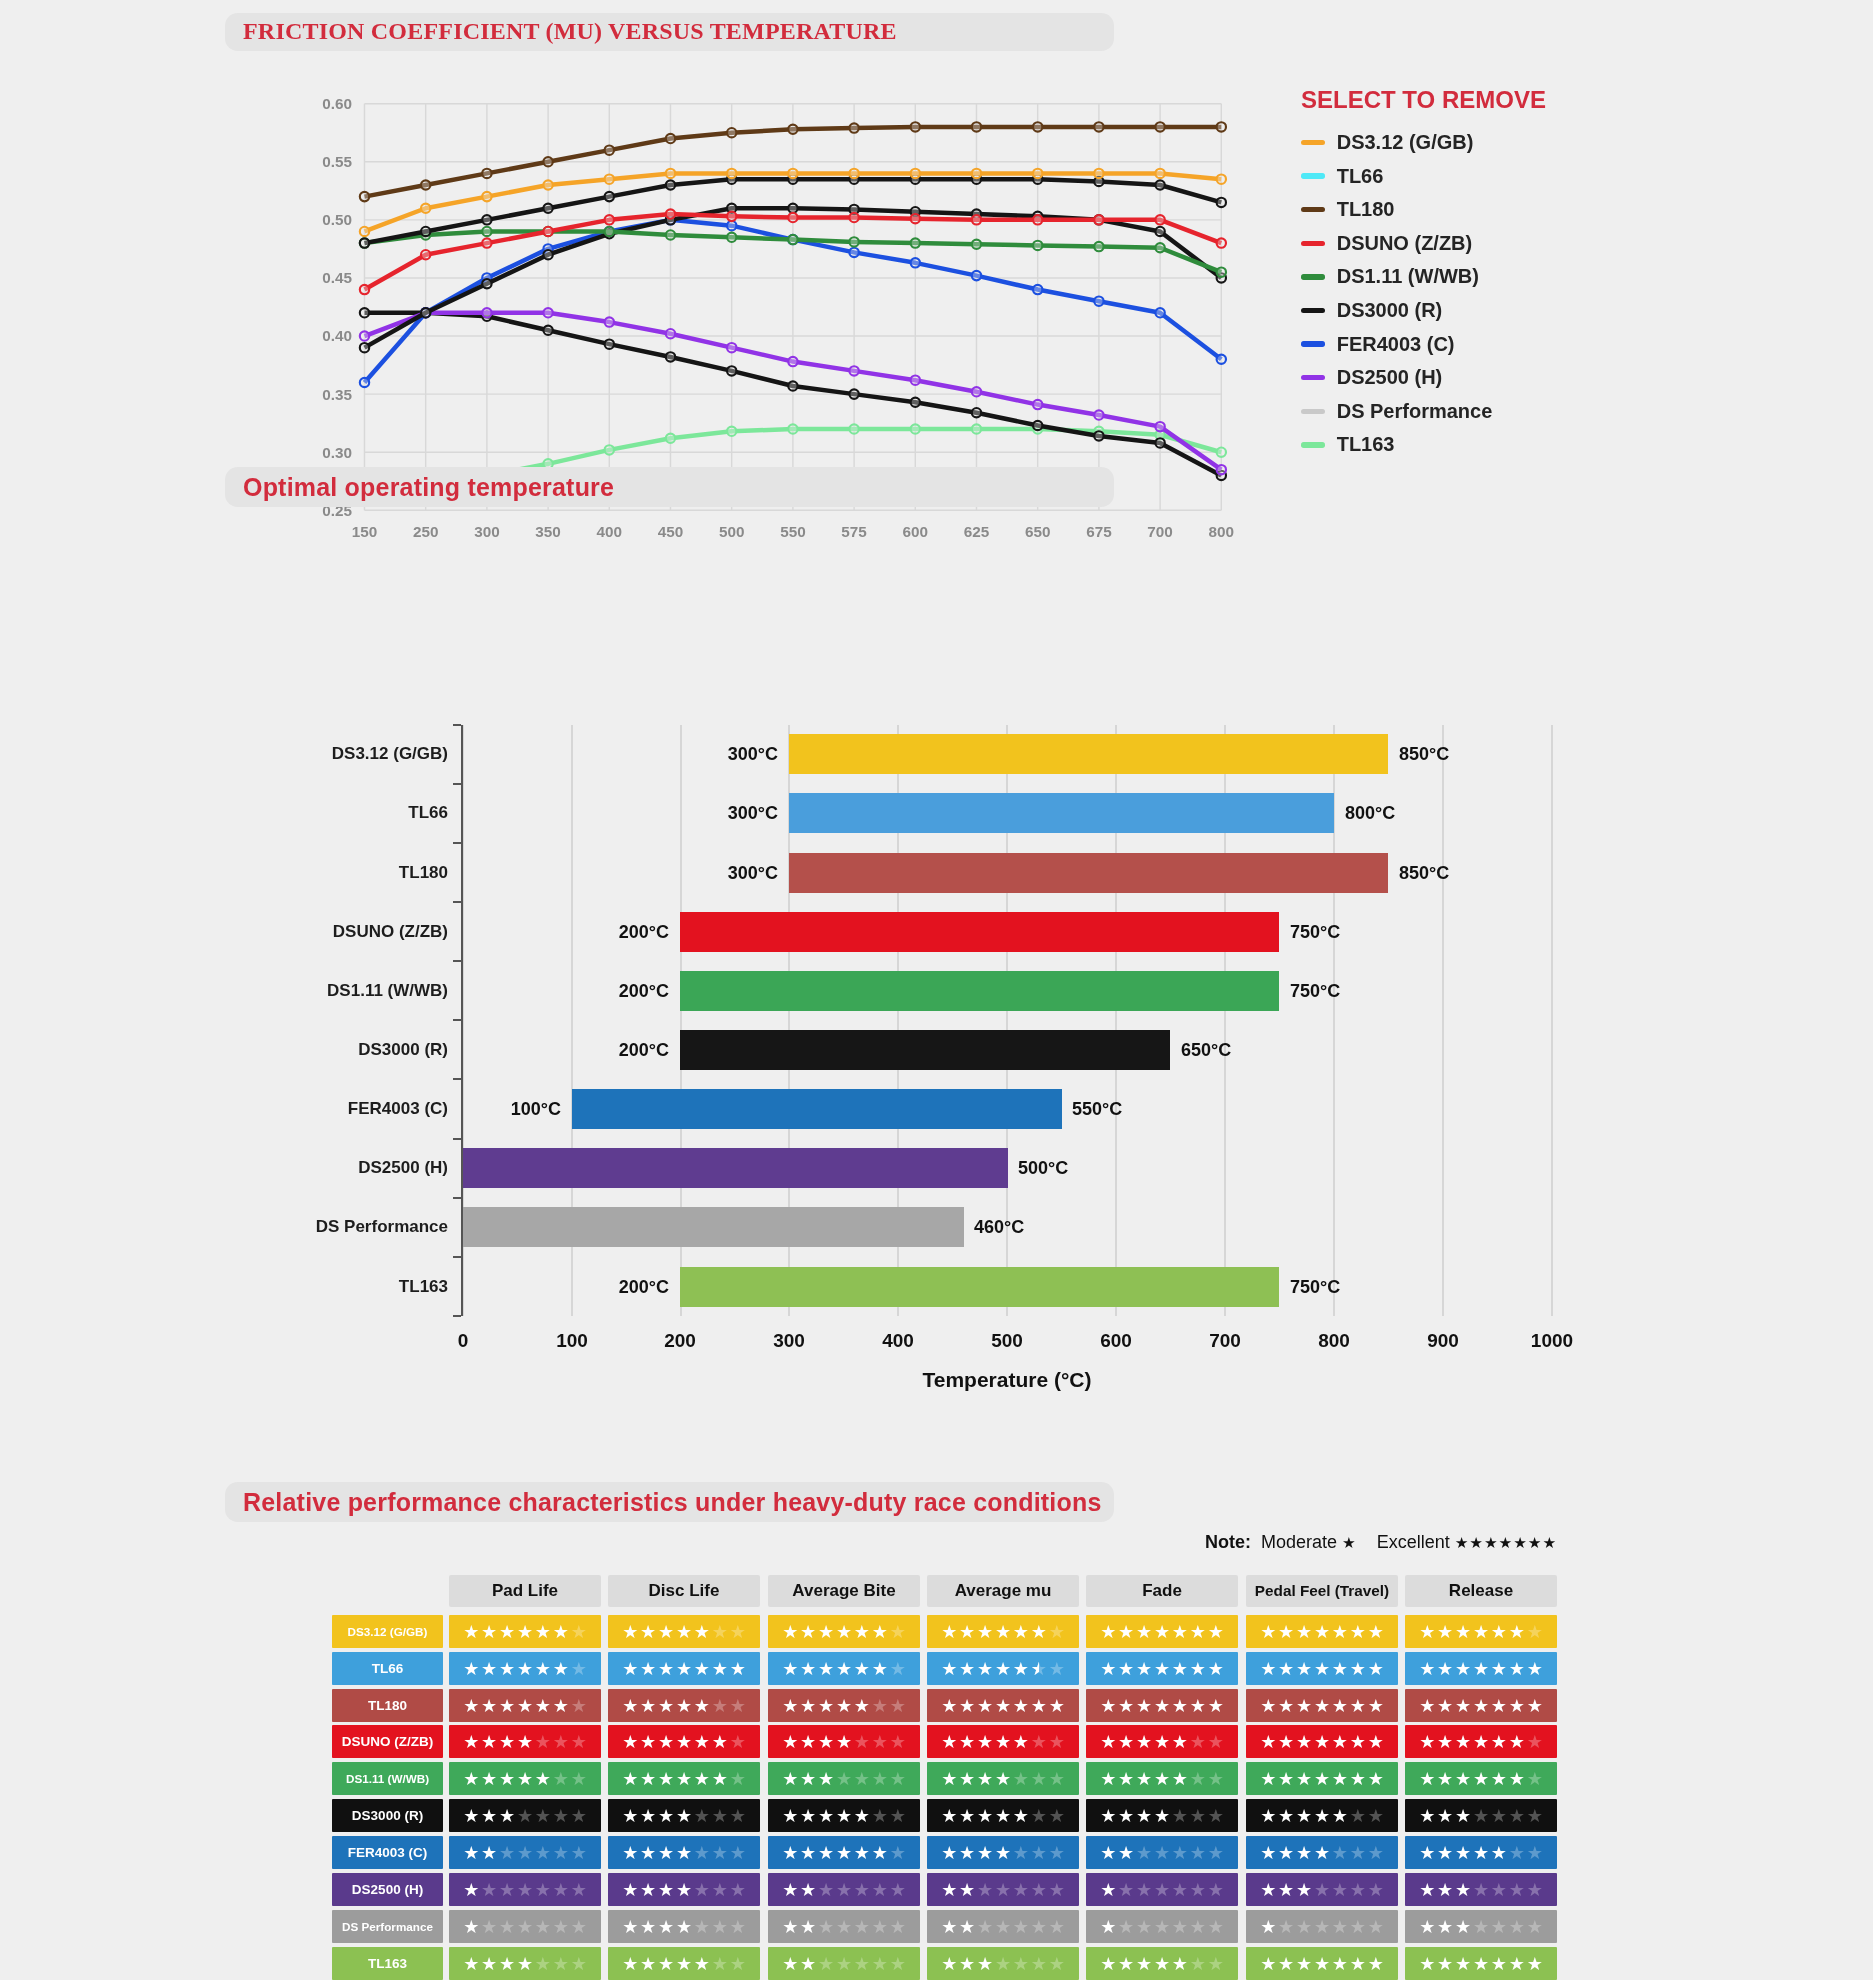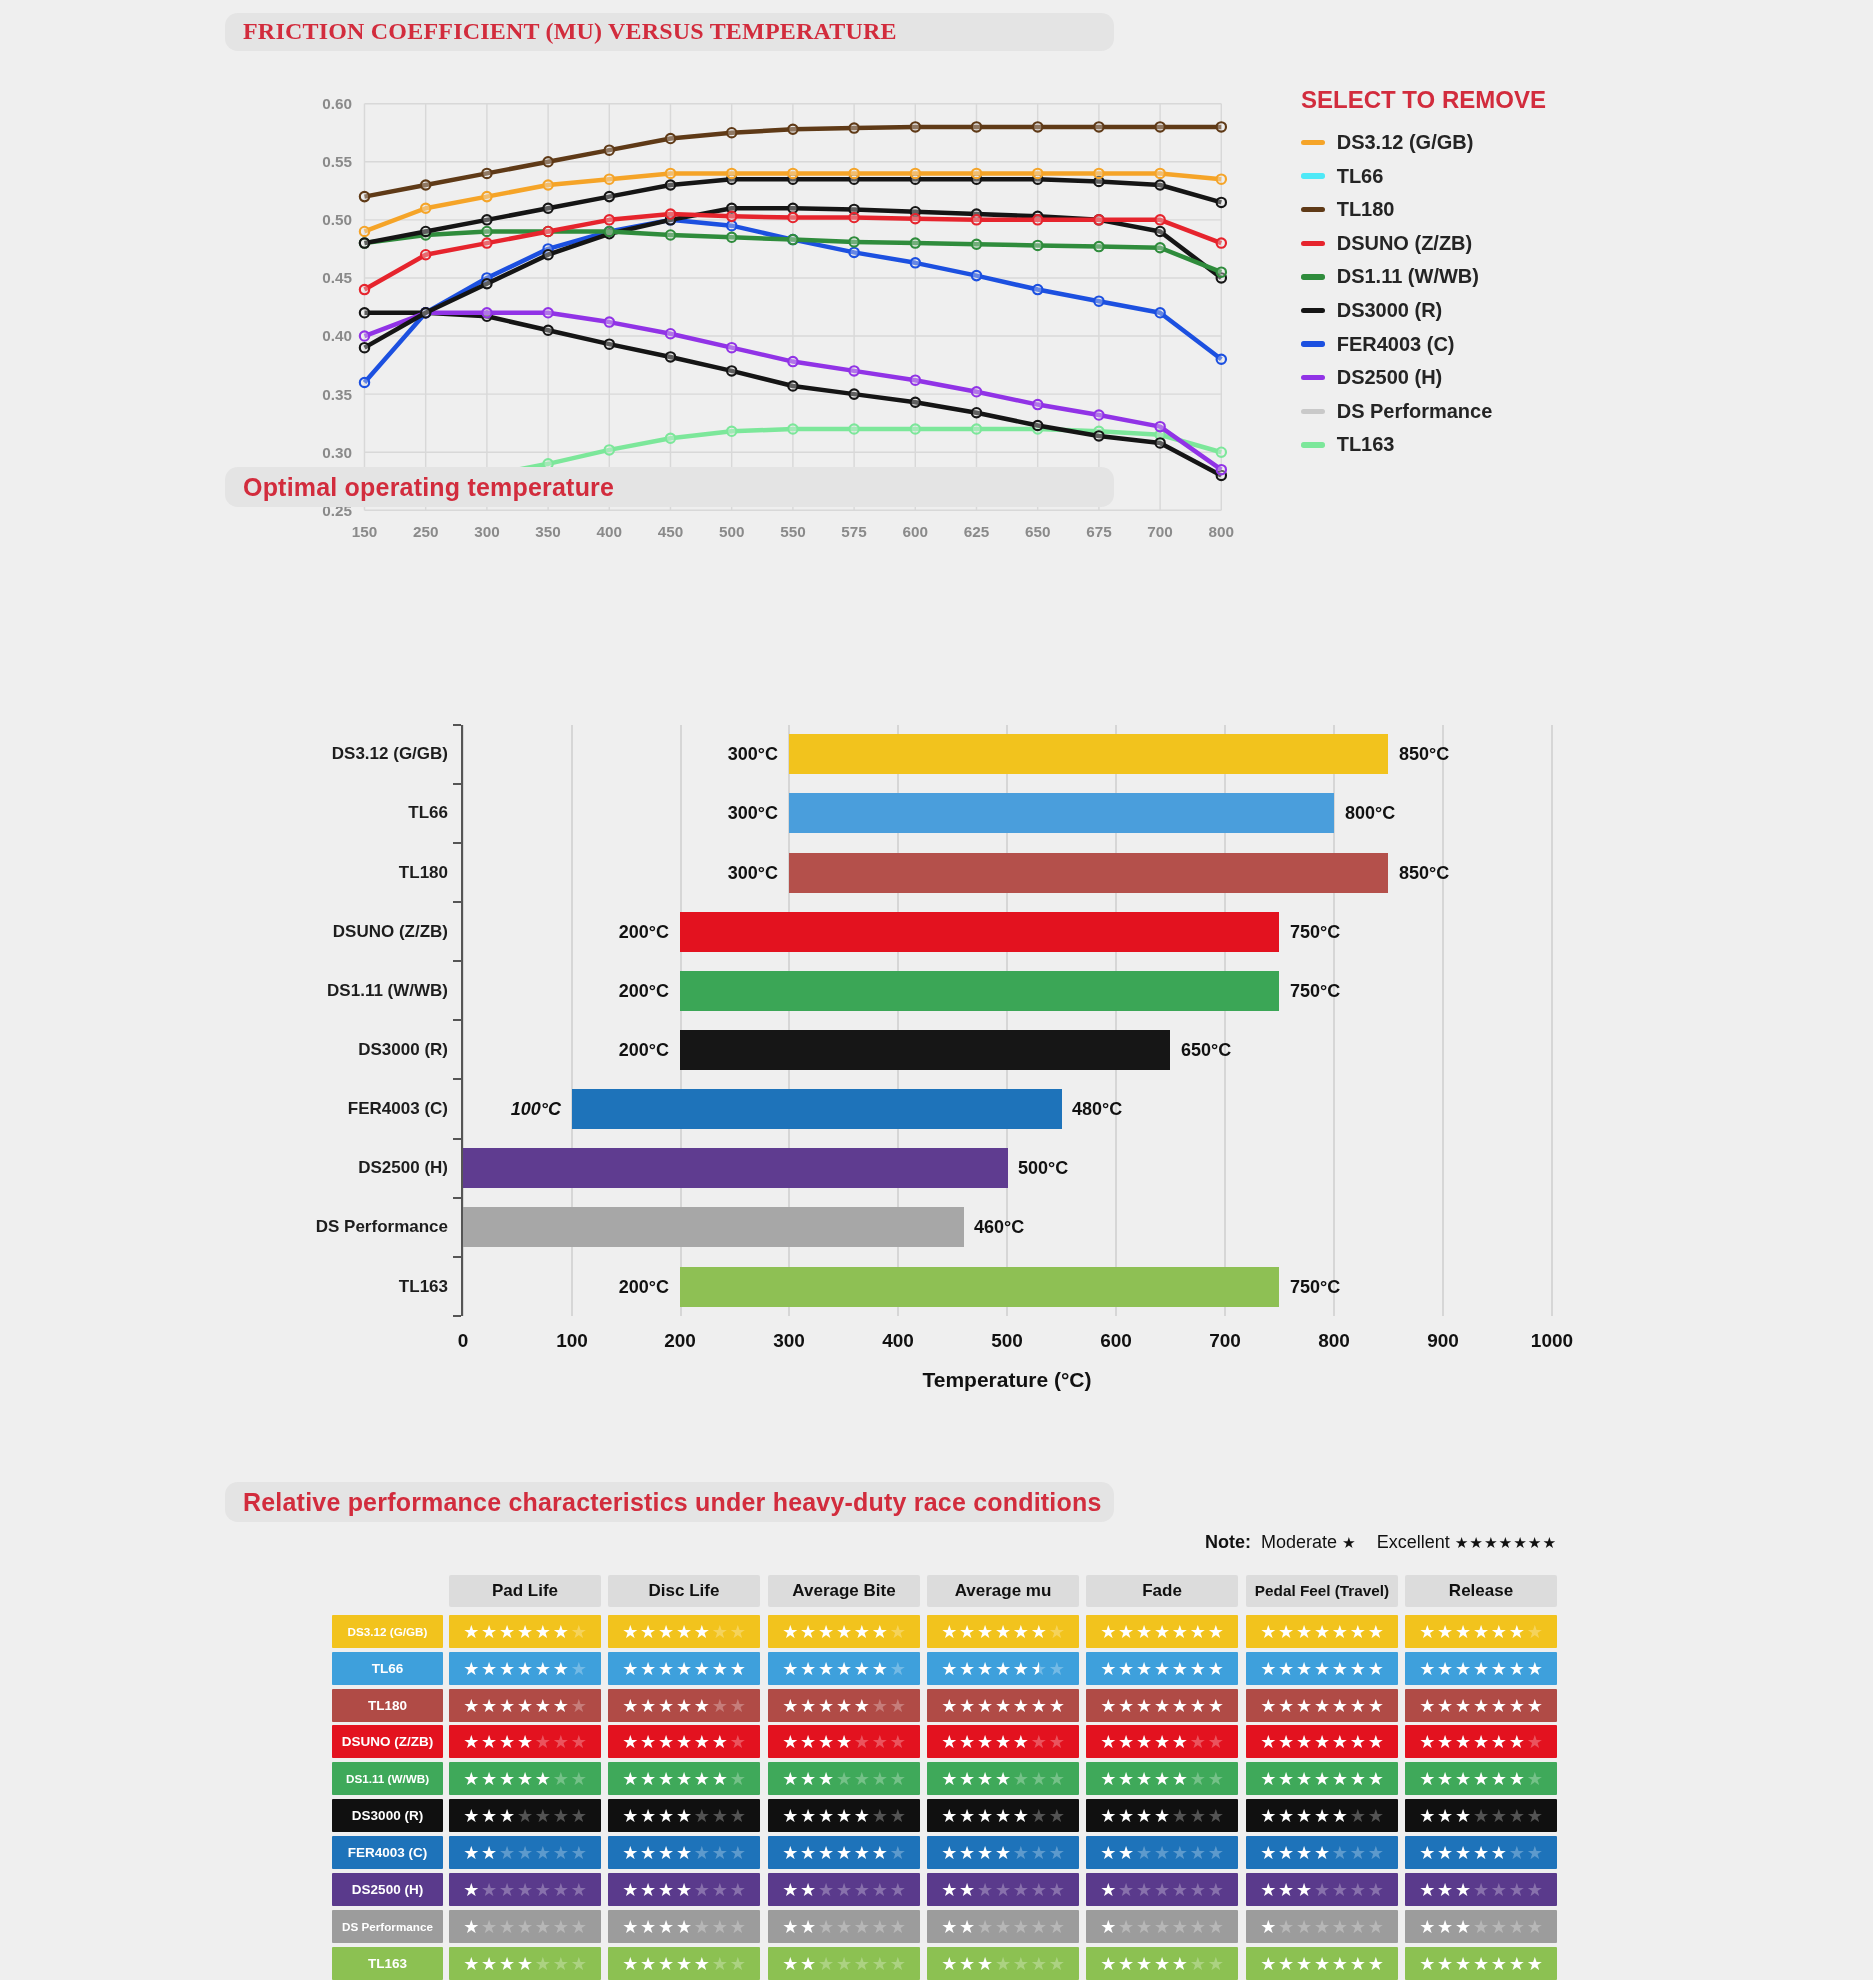--- a/index.html
+++ b/index.html
@@ -364,22 +364,22 @@
       <div class="bar-row-label" style="left: 108px; width: 340px; top: 971px;">DS1.11 (W/WB)</div>
       <div class="bar" style="left: 680px; width: 599px; top: 971px; background: rgb(59, 166, 86);"></div>
       <div class="bar-min" style="left: 545px; width: 124px; top: 971px;">200°C</div>
       <div class="bar-max" style="left: 1290px; top: 971px;">750°C</div>
       <div class="bar-row-label" style="left: 108px; width: 340px; top: 1030px;">DS3000 (R)</div>
       <div class="bar" style="left: 680px; width: 490px; top: 1030px; background: rgb(22, 22, 22);"></div>
       <div class="bar-min" style="left: 545px; width: 124px; top: 1030px;">200°C</div>
       <div class="bar-max" style="left: 1181px; top: 1030px;">650°C</div>
       <div class="bar-row-label" style="left: 108px; width: 340px; top: 1089px;">FER4003 (C)</div>
       <div class="bar" style="left: 572px; width: 490px; top: 1089px; background: rgb(30, 115, 186);"></div>
-      <div class="bar-min" style="left: 437px; width: 124px; top: 1089px; font-style: italic;">100°C</div>
-      <div class="bar-max" style="left: 1072px; top: 1089px;">480°C</div>
+      <div class="bar-min" style="left: 437px; width: 124px; top: 1089px;">100°C</div>
+      <div class="bar-max" style="left: 1072px; top: 1089px;">550°C</div>
       <div class="bar-row-label" style="left: 108px; width: 340px; top: 1148px;">DS2500 (H)</div>
       <div class="bar" style="left: 463px; width: 545px; top: 1148px; background: rgb(95, 60, 144);"></div>
       <div class="bar-max" style="left: 1018px; top: 1148px;">500°C</div>
       <div class="bar-row-label" style="left: 108px; width: 340px; top: 1207px;">DS Performance</div>
       <div class="bar" style="left: 463px; width: 501px; top: 1207px; background: rgb(167, 167, 167);"></div>
       <div class="bar-max" style="left: 974px; top: 1207px;">460°C</div>
       <div class="bar-row-label" style="left: 108px; width: 340px; top: 1267px;">TL163</div>
       <div class="bar" style="left: 680px; width: 599px; top: 1267px; background: rgb(142, 192, 84);"></div>
       <div class="bar-min" style="left: 545px; width: 124px; top: 1267px;">200°C</div>
       <div class="bar-max" style="left: 1290px; top: 1267px;">750°C</div>

